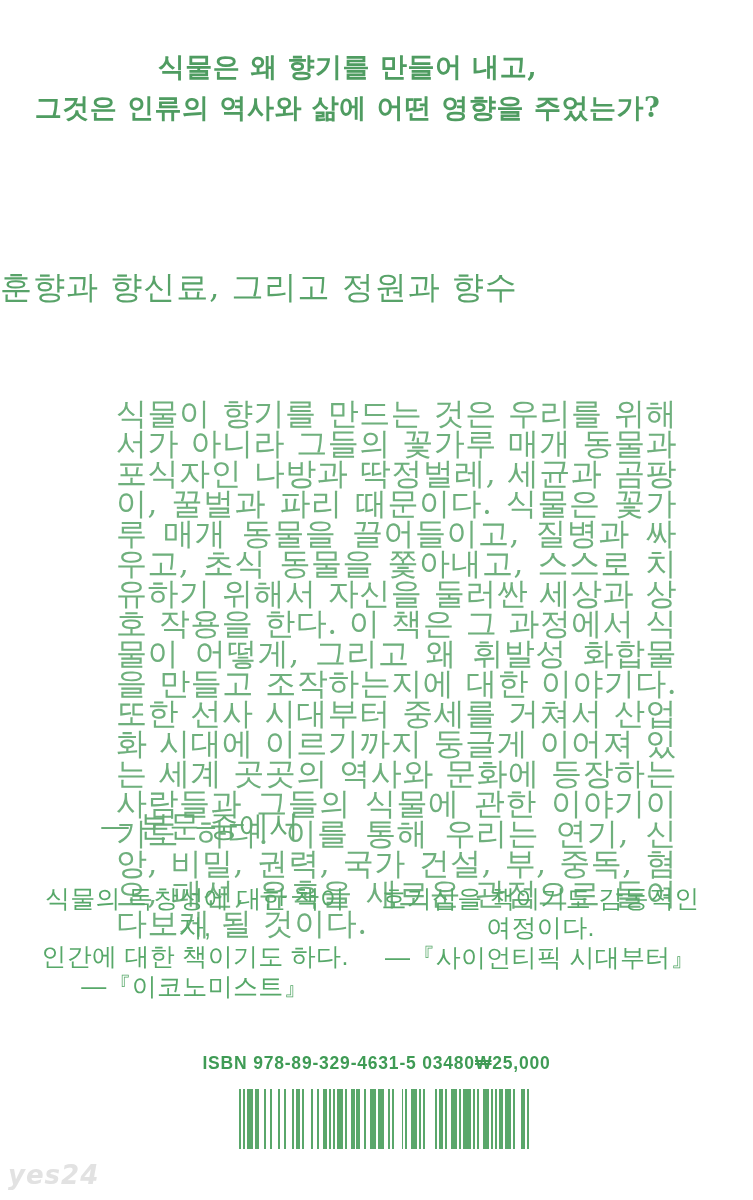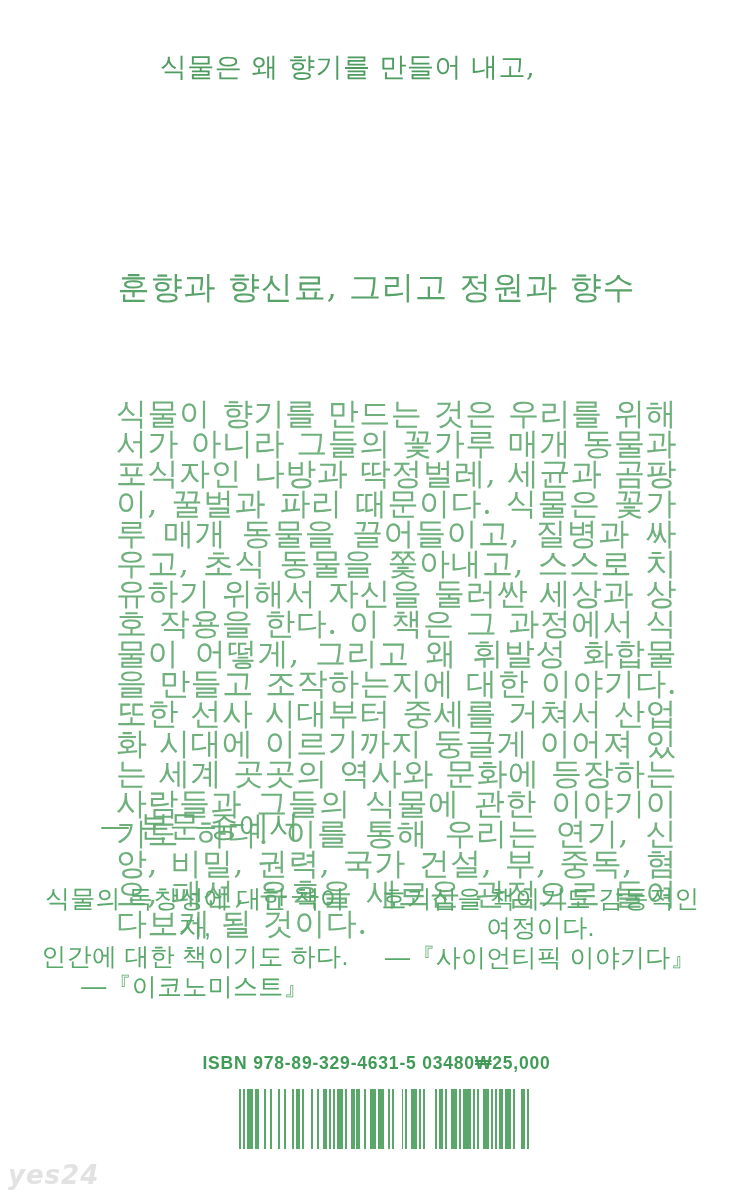--- a/index.html
+++ b/index.html
@@ -9,39 +9,39 @@
     background:#ffffff;
     margin:0 auto;
     overflow:hidden;
     font-family:"DejaVu Serif","Liberation Serif",serif;
   }
   
   .tagline{
     position:absolute;top:46px;left:0;width:695px;
     text-align:center;
     color:#4f9c61;
-    font-weight:normal;
+    font-weight:bold;
     font-size:27px;
     line-height:41px;
     letter-spacing:0.5px;
   }
   
   .book-title{
     position:absolute;top:180px;left:0;width:753px;
     margin:0;
     text-align:center;
     color:#4f9e63;
     font-size:62px;
     font-weight:bold;
     letter-spacing:2px;
     line-height:78px;
   }
   .book-subtitle{
     position:absolute;top:264px;left:0;width:753px;
-    text-align:center;
+    text-align:left;
     color:#58a369;
     font-size:32px;
     letter-spacing:1px;
     line-height:46px;
   }
   
   .synopsis{
     position:absolute;top:382px;left:100px;width:561px;
     margin:16px;
     color:#6fb07d;
@@ -108,38 +108,39 @@
     letter-spacing:1px;
   }
 </style>
 </head>
 <body>
 
 <div class="cover">
 
   <div class="tagline">
     <div>식물은 왜 향기를 만들어 내고,</div>
+    <div>그것은 인류의 역사와 삶에 어떤 영향을 주었는가?</div>
   </div>
 
 
   <div class="book-subtitle">훈향과 향신료, 그리고 정원과 향수</div>
 
   <p class="synopsis">식물이 향기를 만드는 것은 우리를 위해서가 아니라 그들의 꽃가루 매개 동물과 포식자인 나방과 딱정벌레, 세균과 곰팡이, 꿀벌과 파리 때문이다. 식물은 꽃가루 매개 동물을 끌어들이고, 질병과 싸우고, 초식 동물을 쫓아내고, 스스로 치유하기 위해서 자신을 둘러싼 세상과 상호 작용을 한다. 이 책은 그 과정에서 식물이 어떻게, 그리고 왜 휘발성 화합물을 만들고 조작하는지에 대한 이야기다. 또한 선사 시대부터 중세를 거쳐서 산업화 시대에 이르기까지 둥글게 이어져 있는 세계 곳곳의 역사와 문화에 등장하는 사람들과 그들의 식물에 관한 이야기이기도 하다. 이를 통해 우리는 연기, 신앙, 비밀, 권력, 국가 건설, 부, 중독, 혐오, 패션, 유혹을 새로운 관점으로 들여다보게 될 것이다.</p>
 
   <div class="excerpt-attribution">— 본문 중에서</div>
 
   <div class="reviews">
     <div class="review review-left">
       <div>식물의 독창성에 대한 책이자,</div>
       <div>인간에 대한 책이기도 하다.</div>
       <div class="src">—『이코노미스트』</div>
     </div>
     <div class="review review-right">
       <div>호기심을 책이기도 감동적인 여정이다.</div>
-      <div class="src">—『사이언티픽 이야기다』</div>
+      <div class="src">—『사이언티픽 시대부터』</div>
     </div>
   </div>
 
   <div class="isbn-line">
     <span>ISBN 978-89-329-4631-5 03480</span><span class="price">₩25,000</span>
   </div>
 
   <div class="barcode">
     <div class="barcode-main" id="barcode-main">
         <div class="bar" style="left: 0px; width: 1.95789px; background: rgb(90, 167, 107);"></div>

